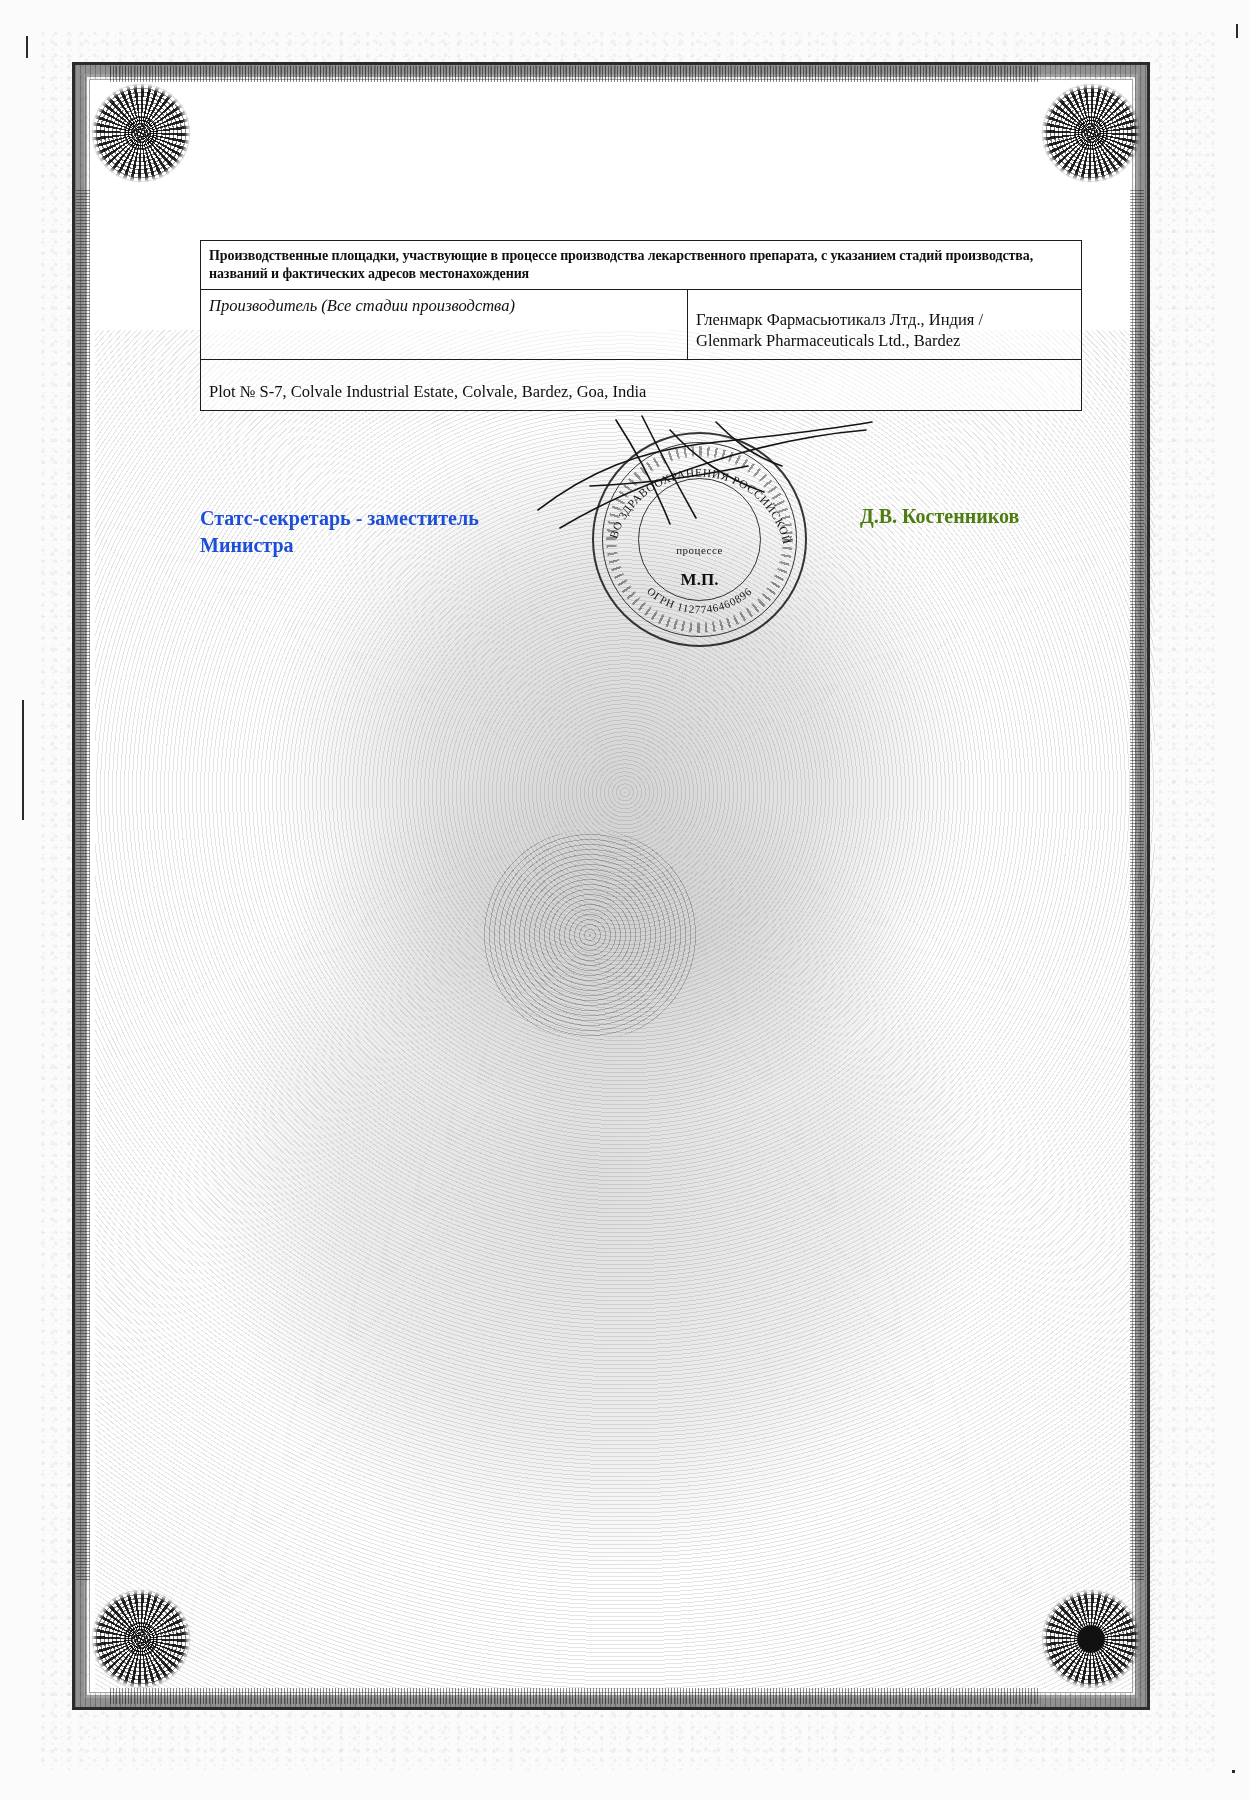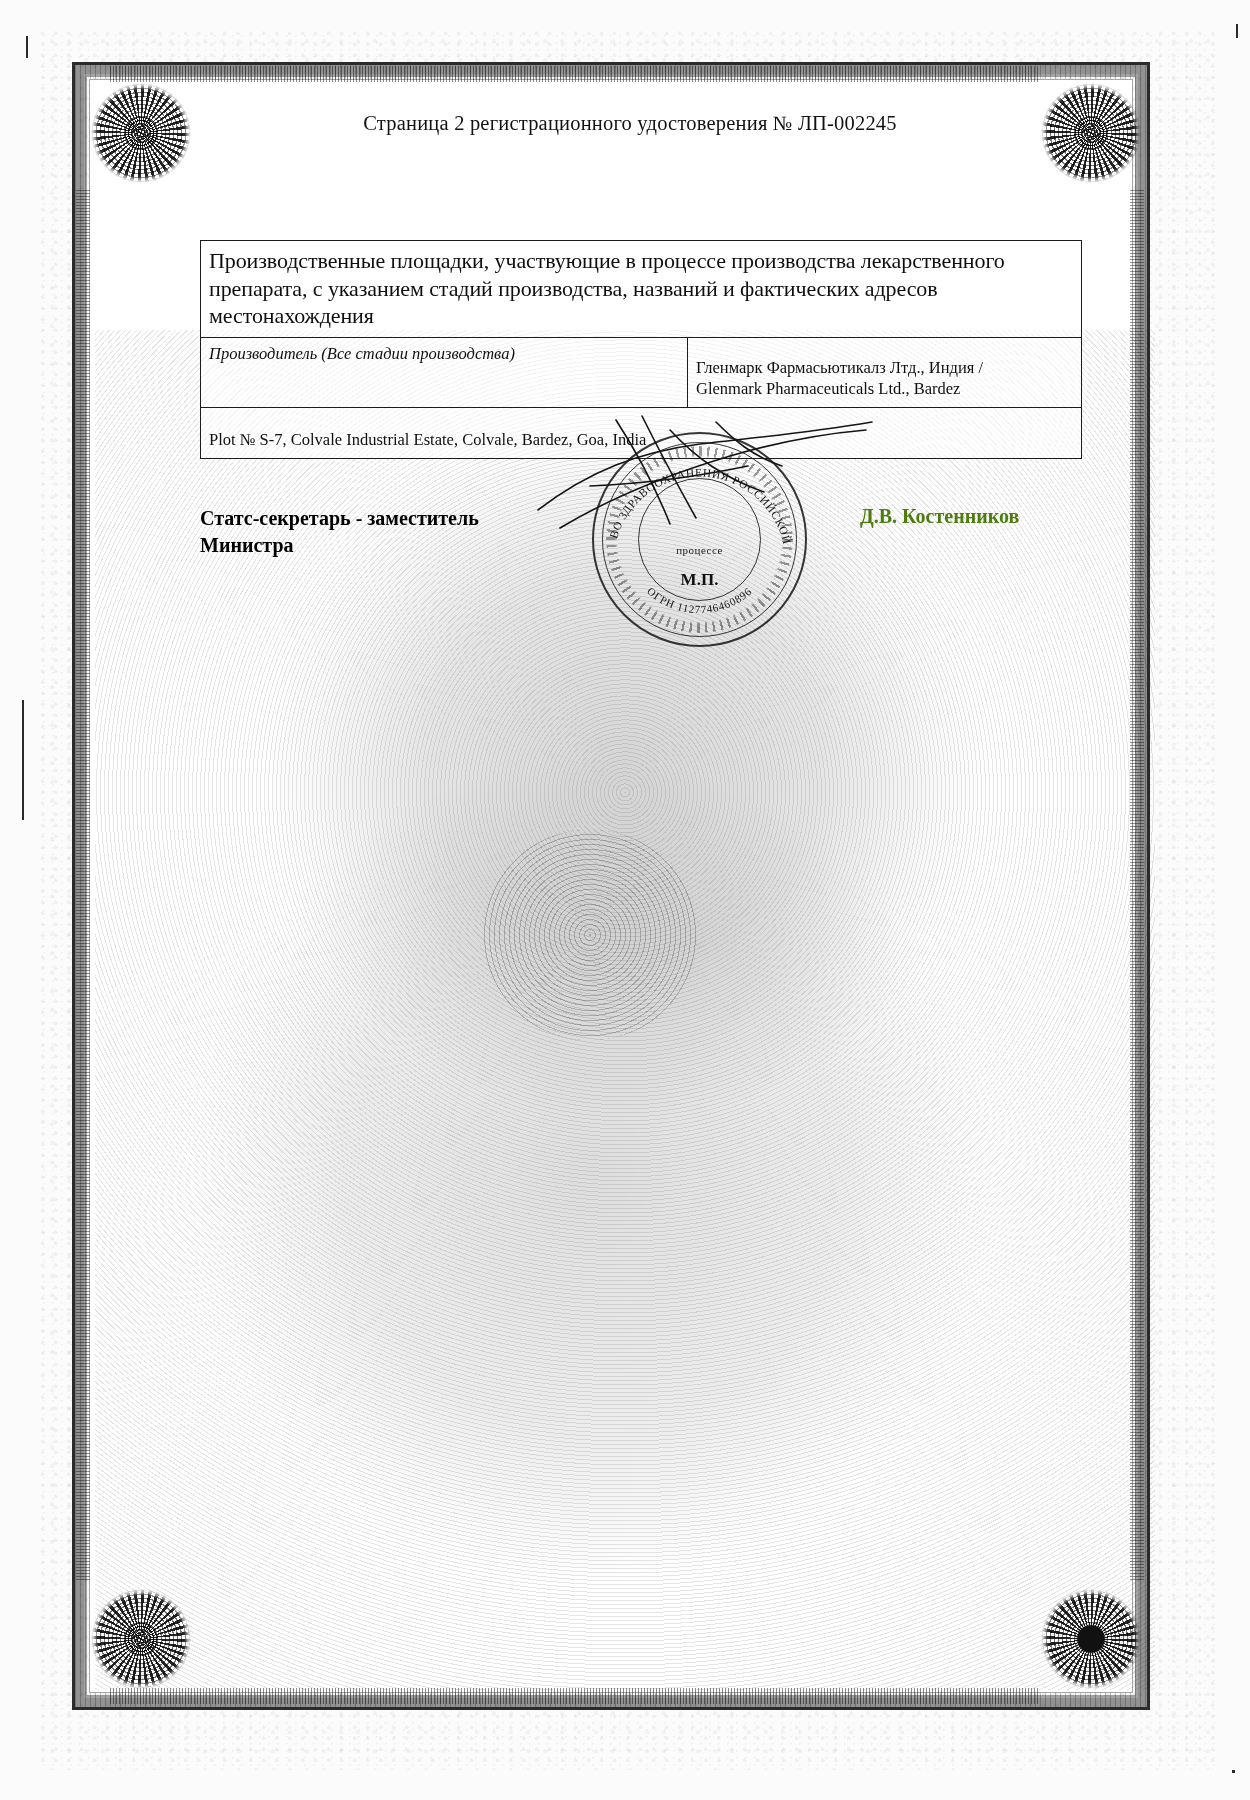--- a/index.html
+++ b/index.html
@@ -139,43 +139,43 @@
     display: flex;
     border-bottom: 1.6px solid #1c1c1c;
   }
   #mfg-table .row:last-child { border-bottom: none; margin-top: 16px; }
   .cell {
     padding: 6px 8px 7px 8px;
     line-height: 1.26;
   }
   #mfg-title-cell {
     flex: 1 1 auto;
-    font-weight: normal;
-    font-size: 22px;
+    font-weight: bold;
+    font-size: 14px;
     letter-spacing: -0.1px;
   }
   #mfg-role-cell {
     flex: 0 0 470px;
     font-style: italic;
     border-right: 1.6px solid #1c1c1c;
   }
   #mfg-name-cell { flex: 1 1 auto; }
   #mfg-name-line1 { display: block; margin-top: 14px; }
   #mfg-name-line2 { display: block; }
   #mfg-address-cell { flex: 1 1 auto; }
 
   
   #sign-title {
     position: absolute;
     left: 200px; top: 505px;
     width: 360px;
     font-weight: bold;
     font-size: 20px;
     line-height: 1.35;
-    color: #000000;
+    color: #1d4ed8;
   }
   #sign-name {
     position: absolute;
     left: 860px; top: 505px;
     font-weight: bold;
     font-size: 20px;
     color: #4d7c0f;
     white-space: nowrap;
   }
 
@@ -249,21 +249,20 @@
     <div class="core"></div>
   </div>
   <div class="rosette" id="rosette-br">
     <div class="ring"></div>
     <div class="core"></div>
   </div>
 
   <div id="scan-blob"></div>
   <div id="scan-blob2"></div>
 
-  <div id="page-header">Страница 2 регистрационного удостоверения № ЛП-002245</div>
 
   <div id="mfg-table">
     <div class="row">
       <div class="cell" id="mfg-title-cell">Производственные площадки, участвующие в процессе производства лекарственного препарата, с указанием стадий производства, названий и фактических адресов местонахождения</div>
     </div>
     <div class="row">
       <div class="cell" id="mfg-role-cell">Производитель (Все стадии производства)</div>
       <div class="cell" id="mfg-name-cell">
         <span id="mfg-name-line1">Гленмарк Фармасьютикалз Лтд., Индия /</span>
         <span id="mfg-name-line2">Glenmark Pharmaceuticals Ltd., Bardez</span>

